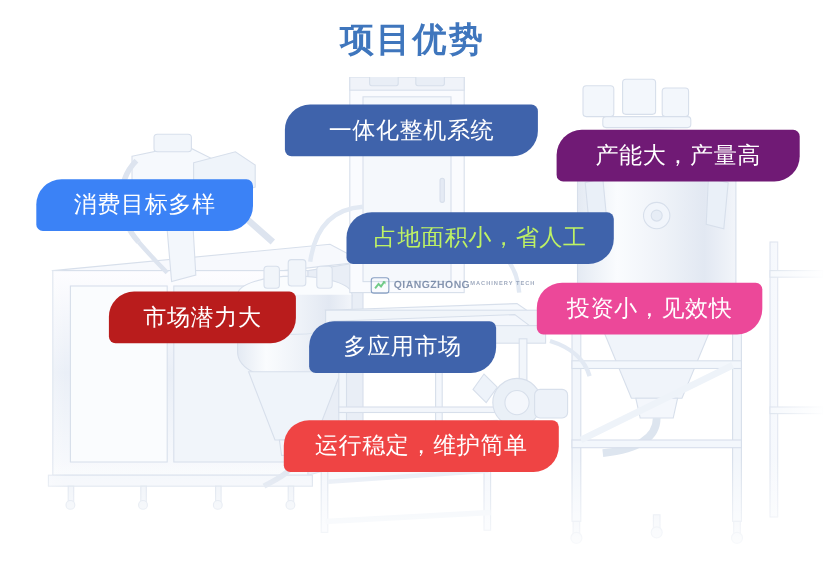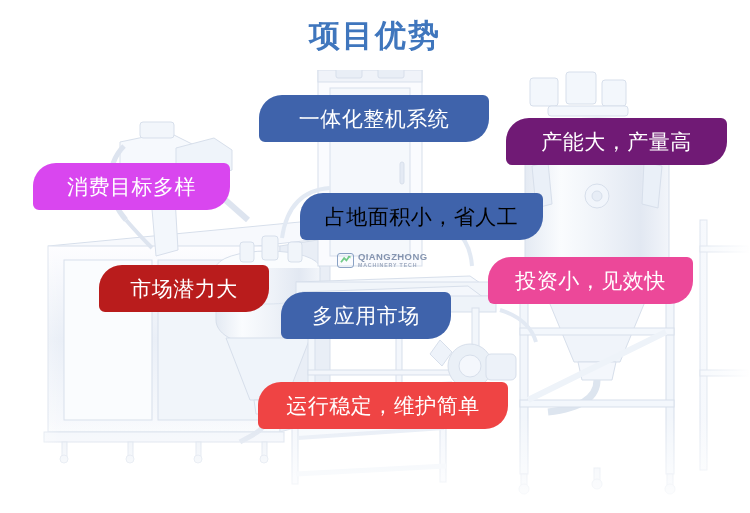--- a/index.html
+++ b/index.html
@@ -53,21 +53,21 @@
   }
   #logo-mark {
     width: 17px; height: 15px;
     border: 1.6px solid #5f7fae;
     border-radius: 3px;
     position: relative; flex: none;
   }
   #logo-mark .zig {
     position: absolute; left: 1.5px; top: 1.5px; width: 11px; height: 9px;
   }
-  #logo-text { display: flex; flex-direction: column; line-height: 1; }
+  #logo-text { display: flex; flex-direction: row; line-height: 1; }
   #logo-name {
     font-size: 9.5px; font-weight: bold; color: #5a6f93;
     letter-spacing: .4px;
   }
   #logo-sub {
     font-size: 5.2px; font-weight: bold; color: #7d8ca8;
     letter-spacing: .9px; margin-top: 1.5px;
   }
 </style>
 </head>
@@ -297,24 +297,24 @@
     </span>
   </div>
 
   <div id="badge-layer">
       <div class="badge" style="left: 259px; top: 95px; width: 230px; background: rgb(63, 99, 171); color: rgb(255, 255, 255); text-align: right;">
         <span>一体化整机系统</span>
       </div>
       <div class="badge" style="left: 506px; top: 118px; width: 221px; background: #701a75; color: rgb(255, 255, 255);">
         <span>产能大，产量高</span>
       </div>
-      <div class="badge" style="left: 33px; top: 163px; width: 197px; background: #d946ef; color: rgb(255, 255, 255);">
+      <div class="badge" style="left: 33px; top: 163px; width: 197px; background: #3b82f6; color: rgb(255, 255, 255);">
         <span>消费目标多样</span>
       </div>
-      <div class="badge" style="left: 300px; top: 193px; width: 243px; background: rgb(63, 99, 171); color: #000000;">
+      <div class="badge" style="left: 315px; top: 193px; width: 243px; background: rgb(63, 99, 171); color: #bef264;">
         <span>占地面积小，省人工</span>
       </div>
       <div class="badge" style="left: 99px; top: 265px; width: 170px; background: #b91c1c; color: rgb(255, 255, 255);">
         <span>市场潜力大</span>
       </div>
       <div class="badge" style="left: 488px; top: 257px; width: 205px; background: #ec4899; color: rgb(255, 255, 255);">
         <span>投资小，见效快</span>
       </div>
       <div class="badge" style="left: 281px; top: 292px; width: 170px; background: rgb(63, 99, 171); color: rgb(255, 255, 255);">
         <span>多应用市场</span>

